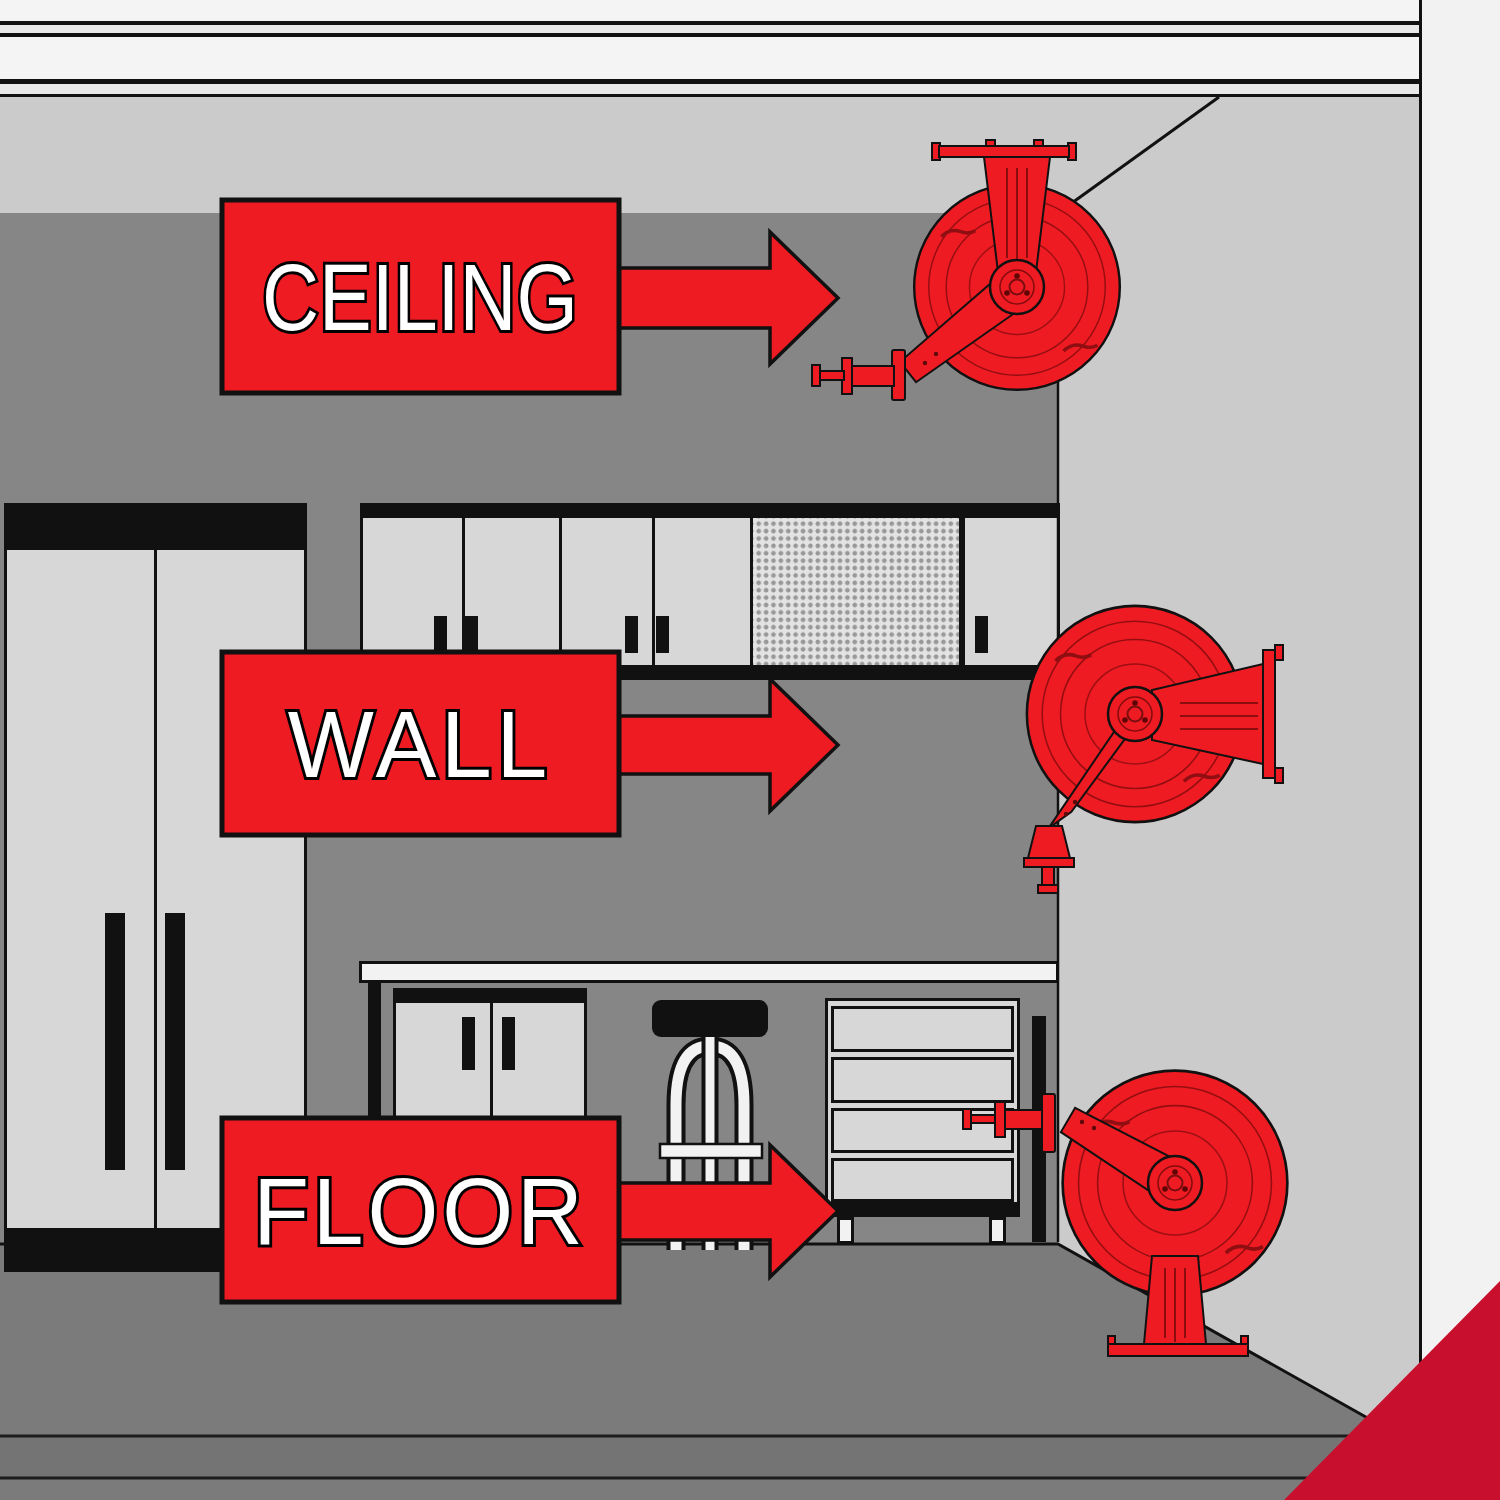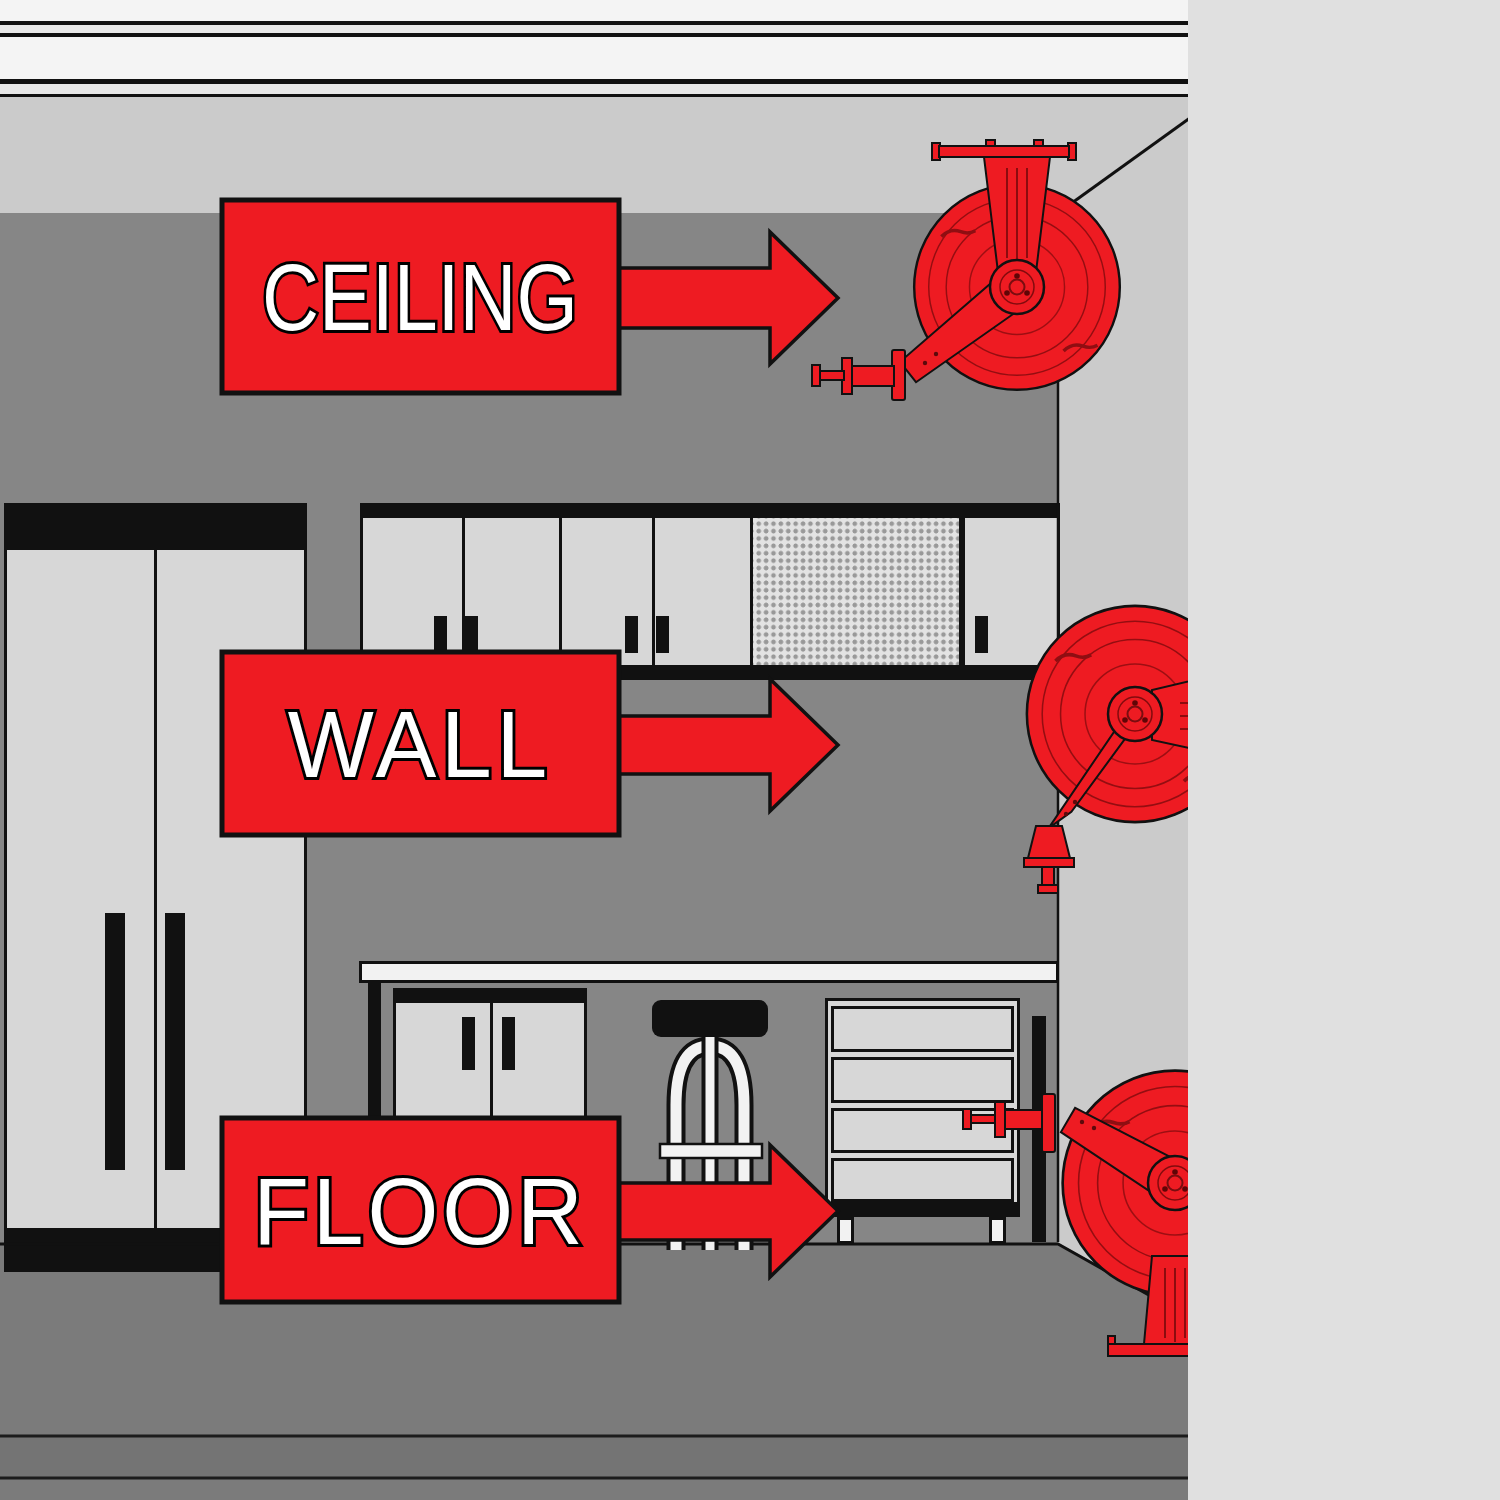--- a/index.html
+++ b/index.html
@@ -1,16 +1,16 @@
 <!DOCTYPE html>
 <html><head>
 <meta charset="utf-8">
 <style>
   html,body{margin:0;padding:0;background:#e0e0e0;}
-  #stage{position:relative;width:1188px;height:1500px;overflow:hidden;background:#f2f2f2;
+  #stage{position:relative;width:1500px;height:1500px;overflow:hidden;background:#f2f2f2;
          font-family:"Liberation Sans", sans-serif;}
   .abs{position:absolute;}
   .door{background:#d7d7d7;border:3px solid #111;box-sizing:border-box;}
   .blk{background:#111;}
   .white-part{background:#f2f2f2;border:3px solid #111;box-sizing:border-box;}
   .pegboard{background-color:#e3e3e3;
             background-image:radial-gradient(#999 2px, rgba(0,0,0,0) 2.7px);
             background-size:7.4px 7.4px;background-position:2px 2px;
             border:3px solid #111;box-sizing:border-box;}
   svg{position:absolute;left:0;top:0;pointer-events:none;}

